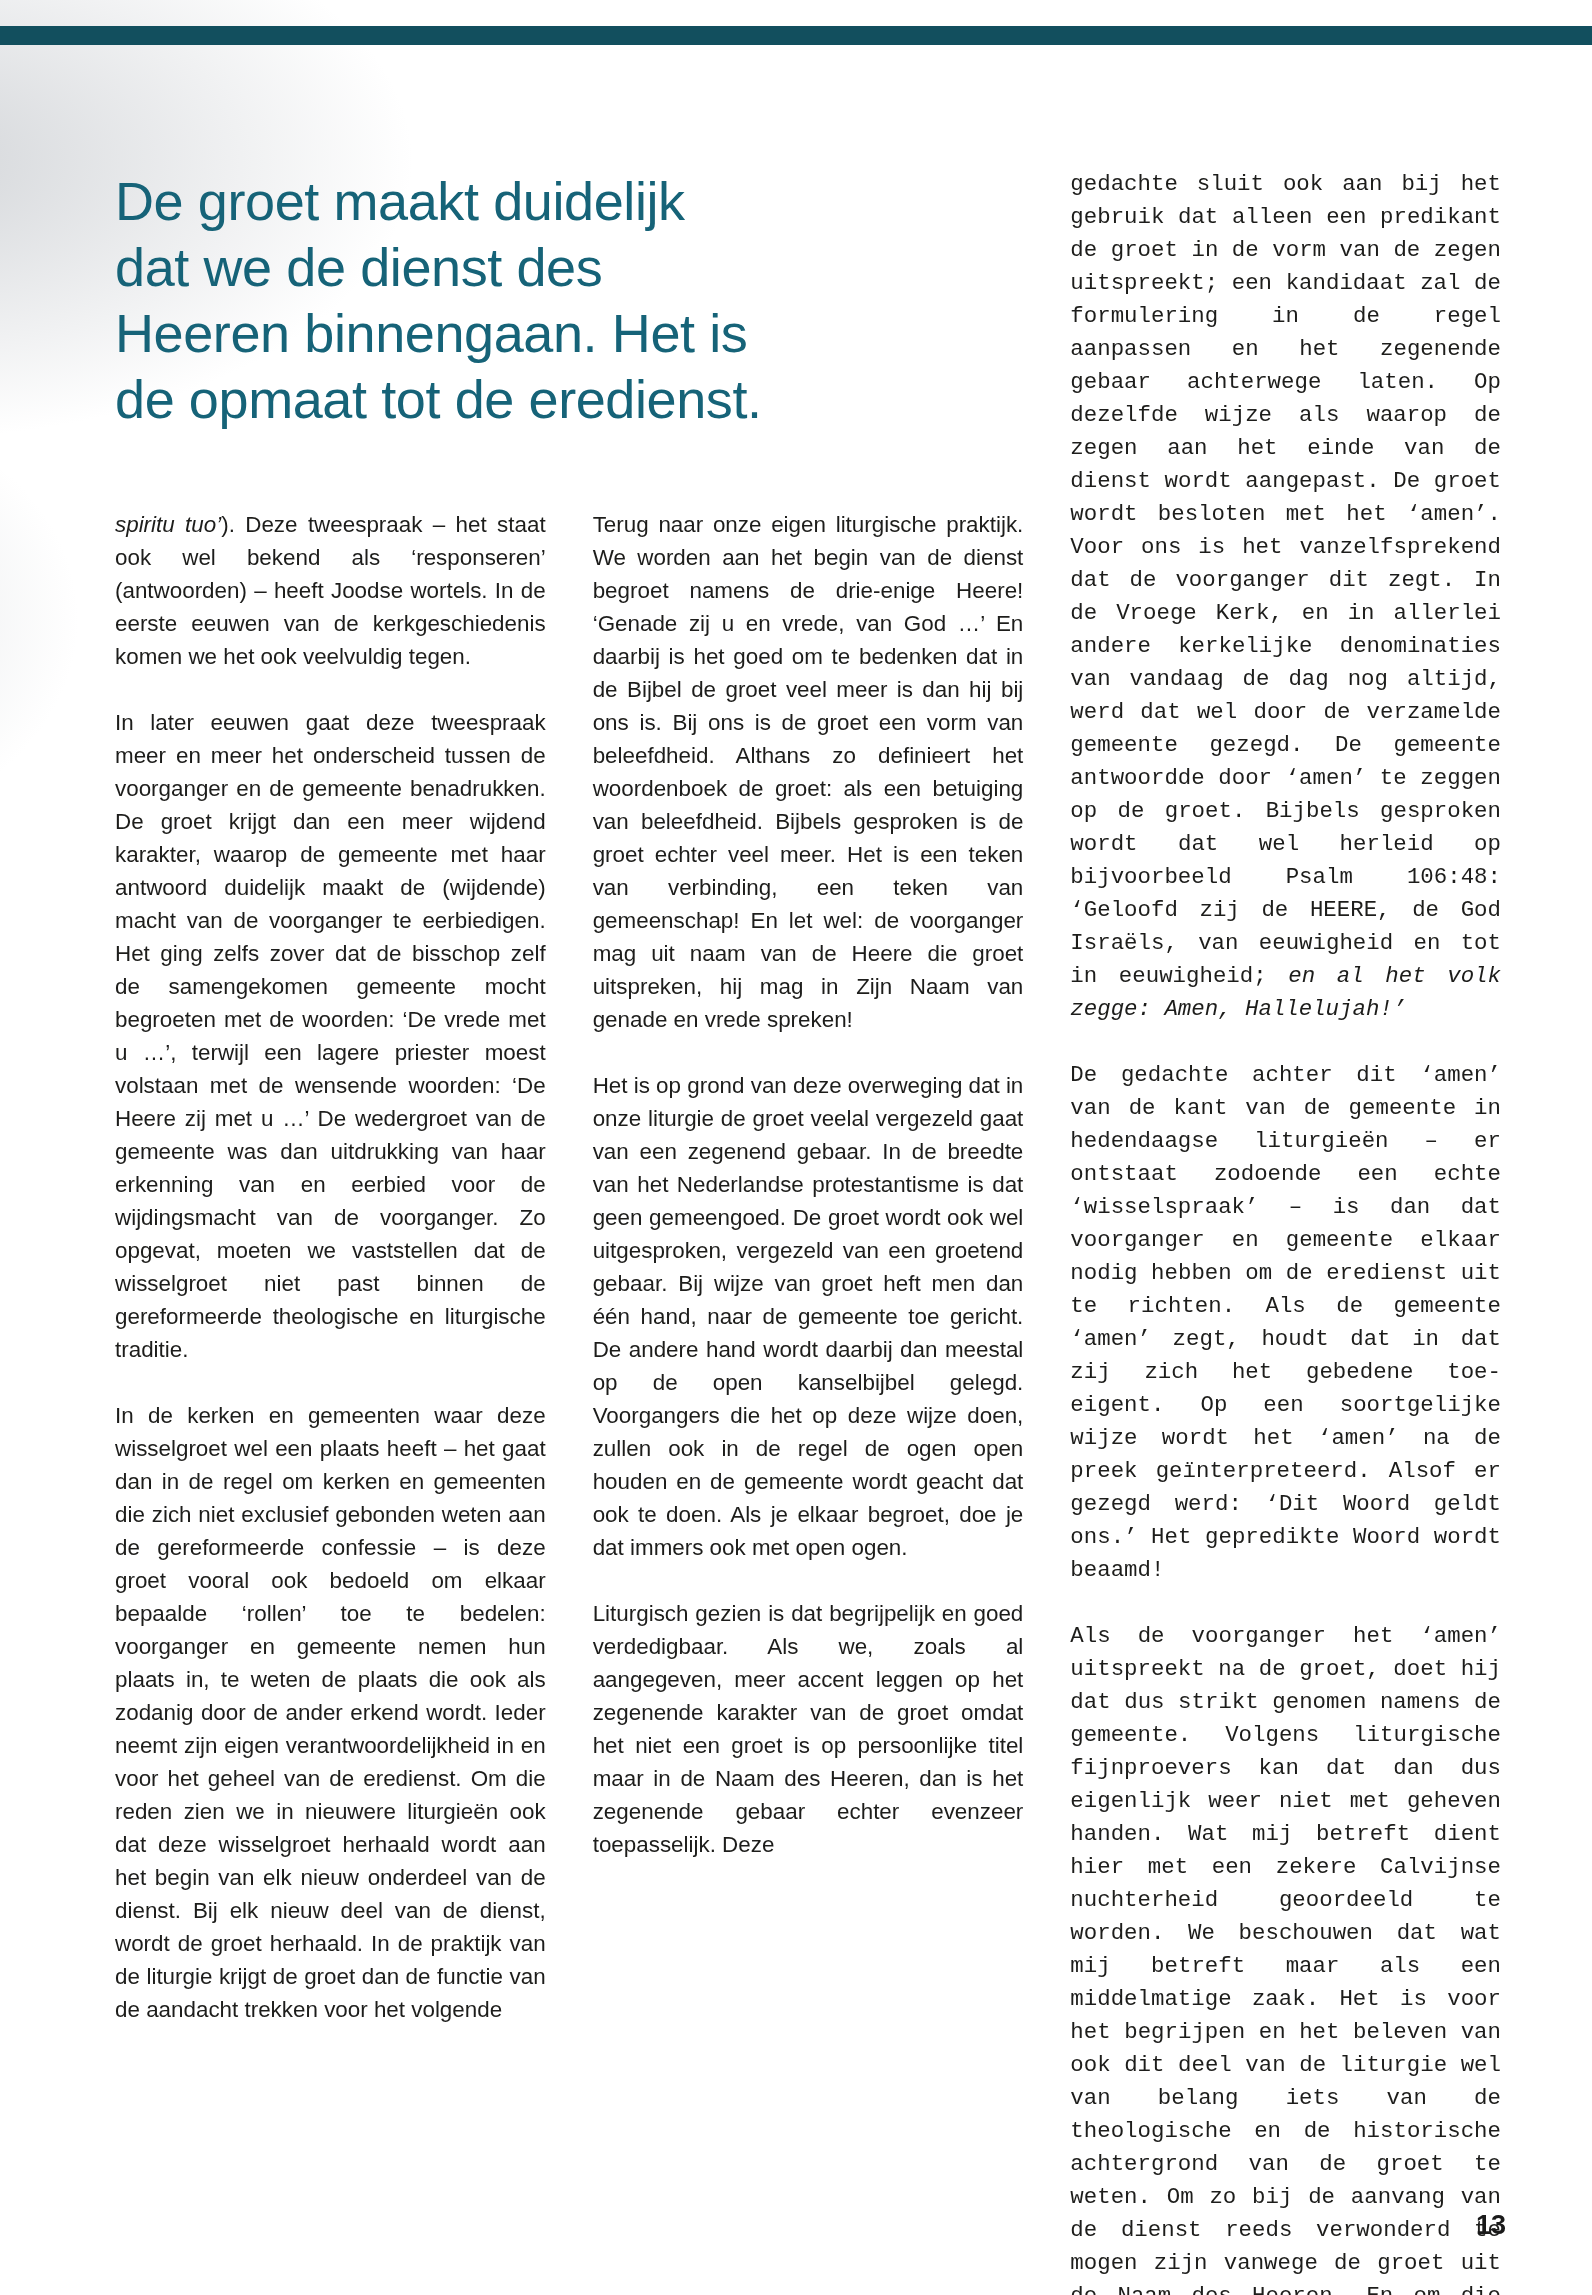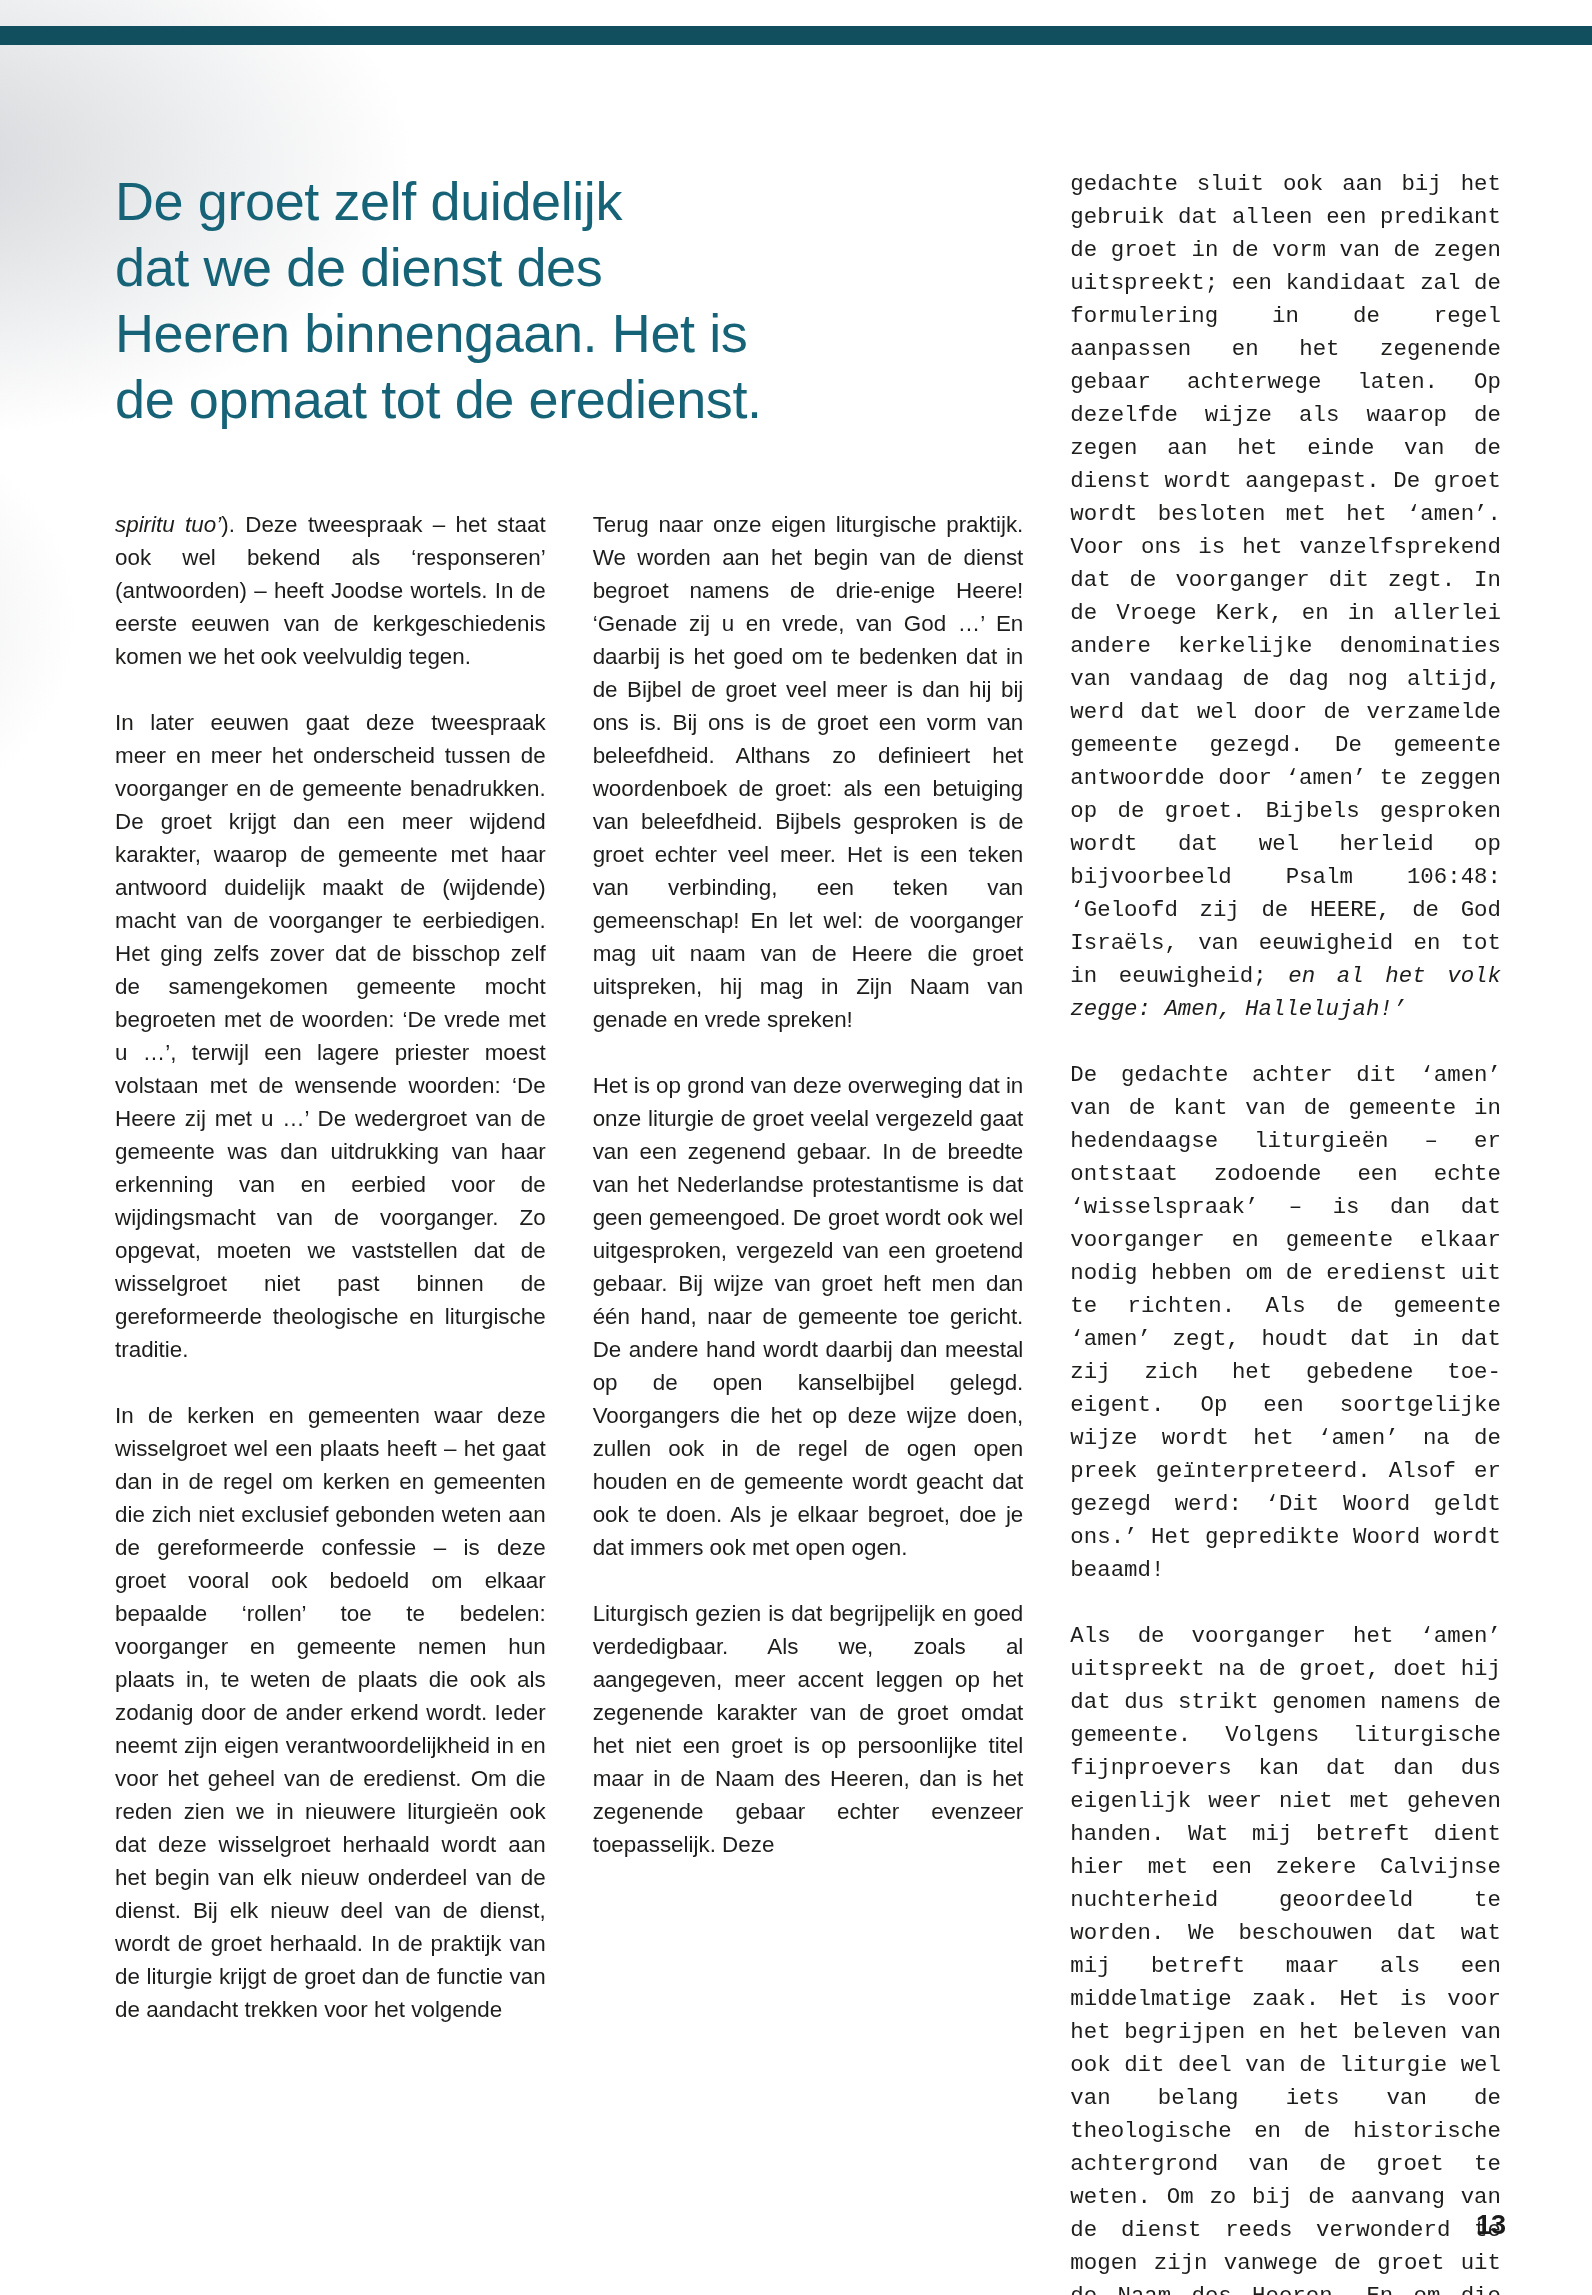--- a/index.html
+++ b/index.html
@@ -87,21 +87,21 @@
 </style>
 </head>
 <body>
 
 <div class="page">
 
   <div class="topbar"></div>
 
   <div class="content">
 
-    <h1 class="headline">De groet zelf duidelijk
+    <h1 class="headline">De groet maakt duidelijk
 dat we de dienst des
 Heeren binnengaan. Het is
 de opmaat tot de eredienst.</h1>
 
     <div class="col col1">
         <p><em>spiritu tuo’</em><span>). Deze tweespraak – het staat ook wel bekend als ‘responseren’ (antwoorden) – heeft Joodse wortels. In de eerste eeuwen van de kerkgeschiedenis komen we het ook veelvuldig tegen.</span></p>
         <p><span>In later eeuwen gaat deze tweespraak meer en meer het onderscheid tussen de voorganger en de gemeente benadrukken. De groet krijgt dan een meer wijdend karakter, waarop de gemeente met haar antwoord duidelijk maakt de (wijdende) macht van de voorganger te eerbiedigen. Het ging zelfs zover dat de bisschop zelf de samengekomen gemeente mocht begroeten met de woorden: ‘De vrede met u …’, terwijl een lagere priester moest volstaan met de wensende woorden: ‘De Heere zij met u …’ De wedergroet van de gemeente was dan uitdrukking van haar erkenning van en eerbied voor de wijdingsmacht van de voorganger. Zo opgevat, moeten we vaststellen dat de wisselgroet niet past binnen de gereformeerde theologische en liturgische traditie.</span></p>
         <p><span>In de kerken en gemeenten waar deze wisselgroet wel een plaats heeft – het gaat dan in de regel om kerken en gemeenten die zich niet exclusief gebonden weten aan de gereformeerde confessie – is deze groet vooral ook bedoeld om elkaar bepaalde ‘rollen’ toe te bedelen: voorganger en gemeente nemen hun plaats in, te weten de plaats die ook als zodanig door de ander erkend wordt. Ieder neemt zijn eigen verantwoordelijkheid in en voor het geheel van de eredienst. Om die reden zien we in nieuwere liturgieën ook dat deze wisselgroet herhaald wordt aan het begin van elk nieuw onderdeel van de dienst. Bij elk nieuw deel van de dienst, wordt de groet herhaald. In de praktijk van de liturgie krijgt de groet dan de functie van de aandacht trekken voor het volgende</span></p>
       </div>
 

